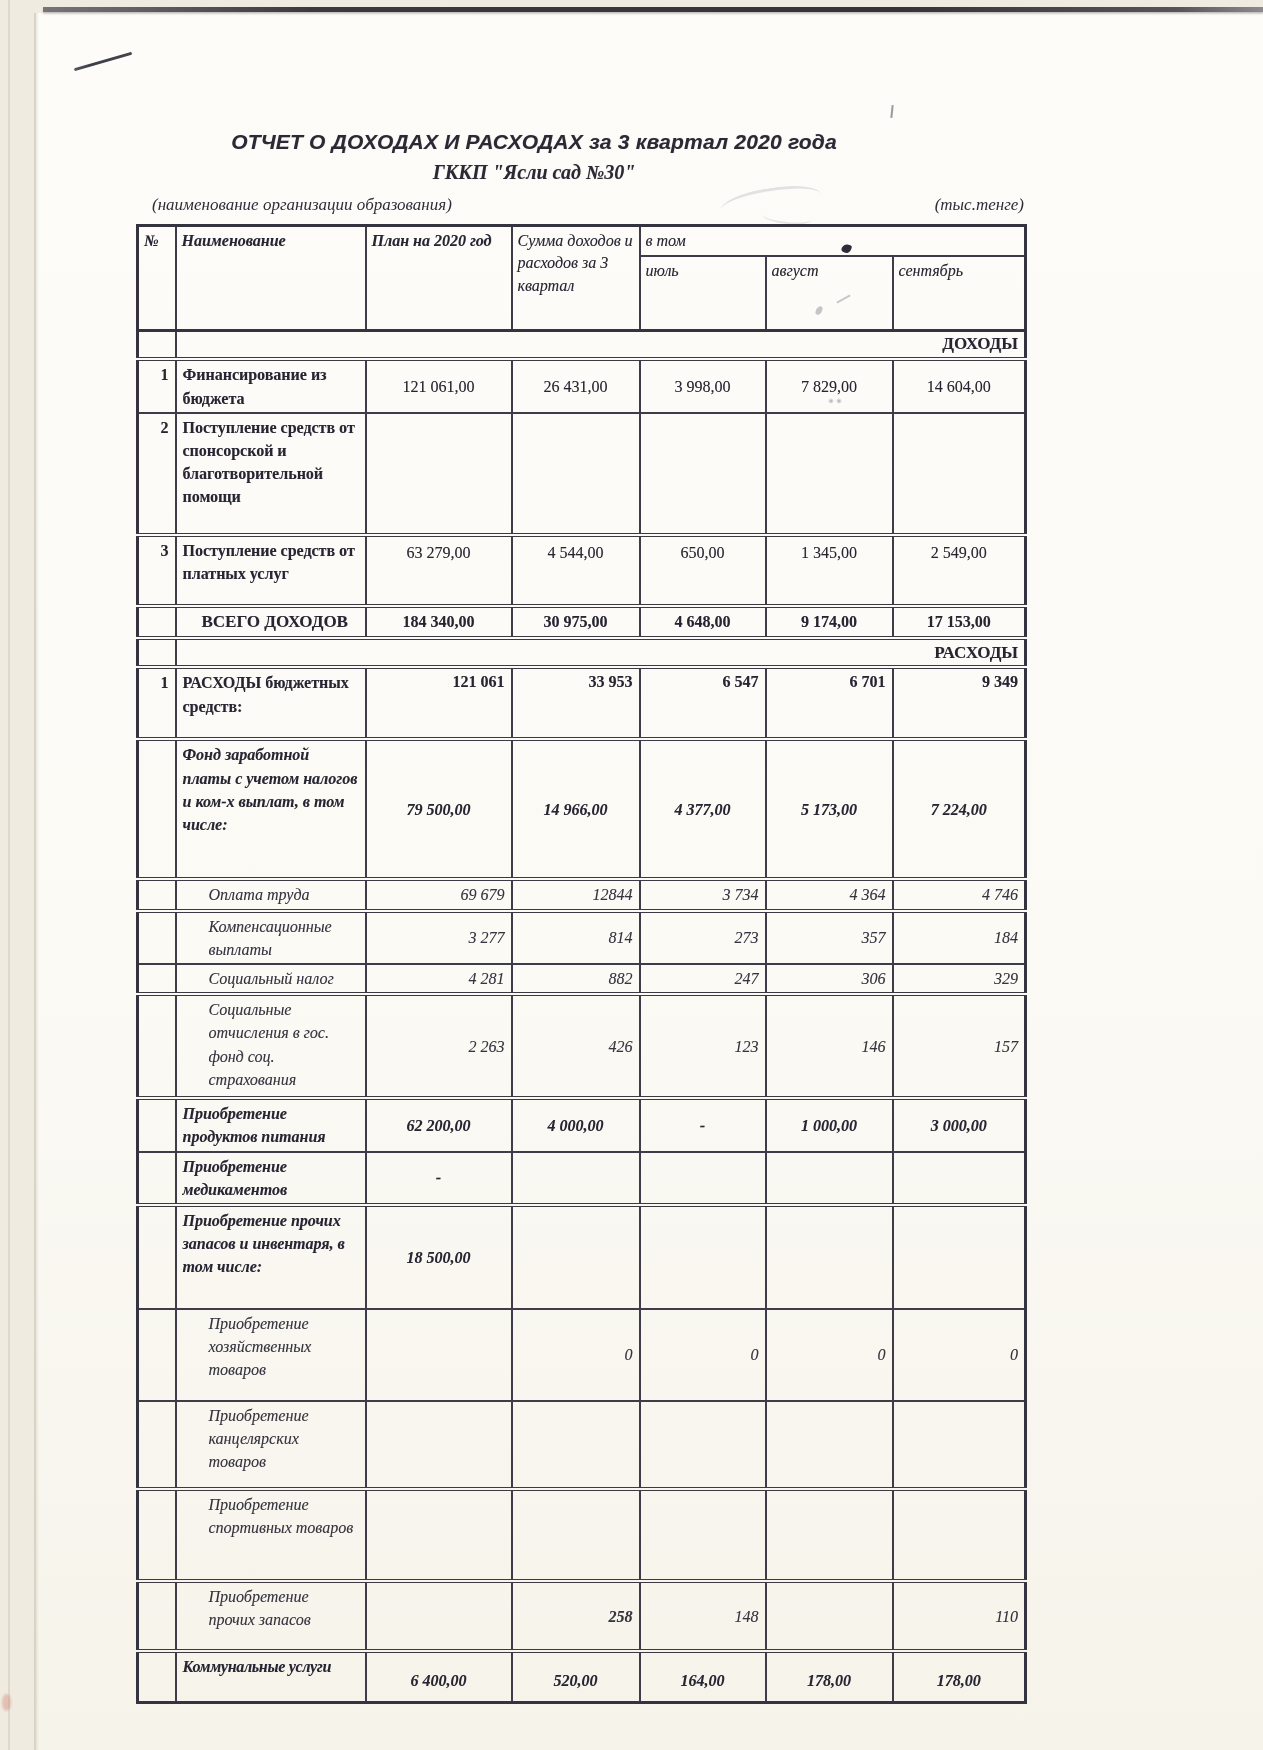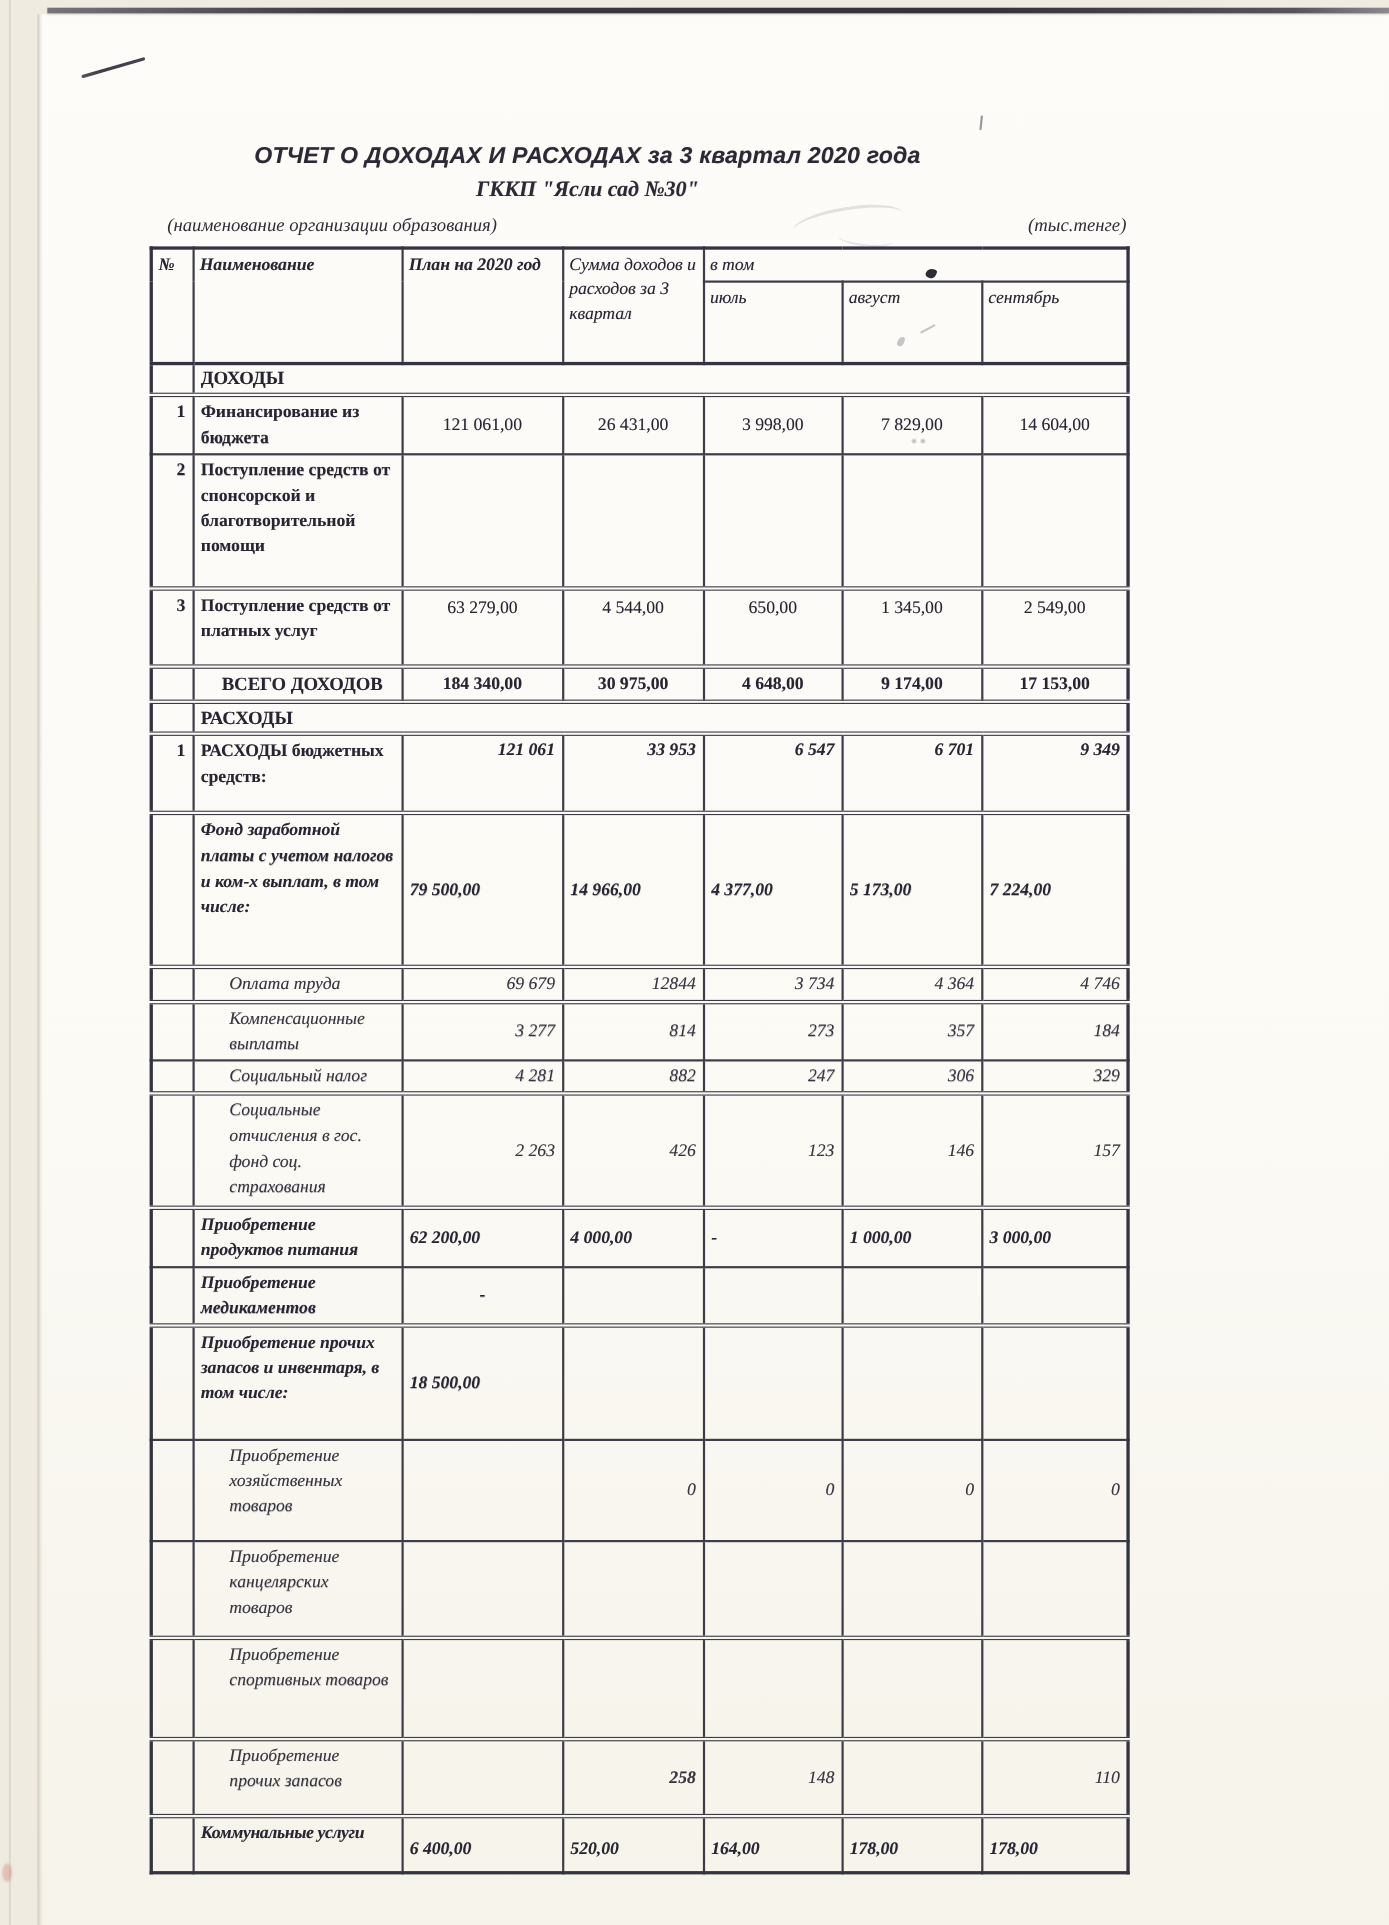--- a/index.html
+++ b/index.html
@@ -107,40 +107,40 @@
   
   tr.hdr td { font-style: italic; padding: 3px 5px; line-height: 1.4; }
   td.h-bold { font-weight: bold; }
   tr.bt-d td { border-top: 4px double #3a3944; }
   tr.bt-h td { border-top: 3px solid #343340; }
 
   
   td.num { text-align: right; font-weight: bold; padding: 2px 3px 2px 1px; }
 
   
-  tr.sec td { text-align: left; font-weight: bold; font-size: 17px;
+  tr.sec td { text-align: right; font-weight: bold; font-size: 17px;
     vertical-align: middle; padding: 0 6px; line-height: 1.2; }
 
   
   tr.inc td.name { font-weight: bold; }
   tr.inc td.v { text-align: center; vertical-align: middle; }
   tr.vtop td.v { vertical-align: top; padding-top: 4px; }
 
   
   tr.total td.name { font-weight: bold; font-size: 17px; padding-left: 25px;
     vertical-align: middle; white-space: nowrap; margin-top: 40px; }
   tr.total td.v { font-weight: bold; text-align: center; vertical-align: middle; }
 
   
   tr.exph td.name { font-weight: bold; }
-  tr.exph td.v { text-align: right; vertical-align: top; font-weight: bold; padding-top: 1px; font-style: italic; }
+  tr.exph td.v { text-align: right; vertical-align: top; font-weight: bold; padding-top: 1px; }
 
   
   tr.bi td { font-weight: bold; font-style: italic; }
-  tr.bi td.v { text-align: left; vertical-align: middle; }
+  tr.bi td.v { text-align: center; vertical-align: middle; }
 
   
   tr.it td { font-style: italic; color: #35343f; padding-left: 32px; }
   tr.it td.v { text-align: right; vertical-align: middle; }
 
   td.ctr { text-align: center !important; }
   td.bold { font-weight: bold !important; }
   tr.vbot td.v { vertical-align: bottom; padding-bottom: 9px; margin-left: 46px; }
   td.tight { letter-spacing: -0.3px; }
 </style>

